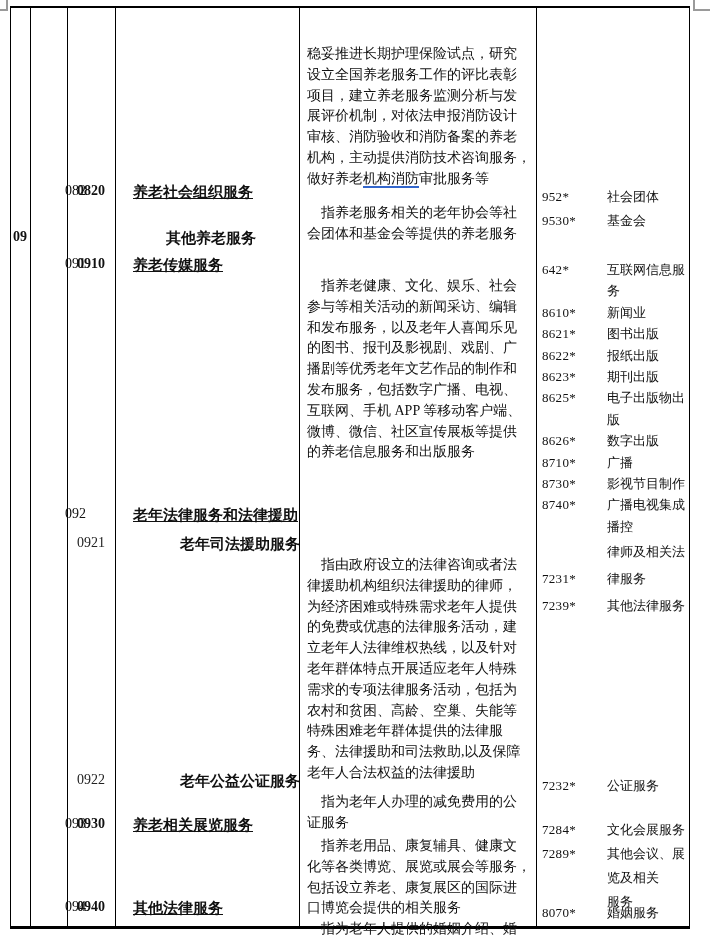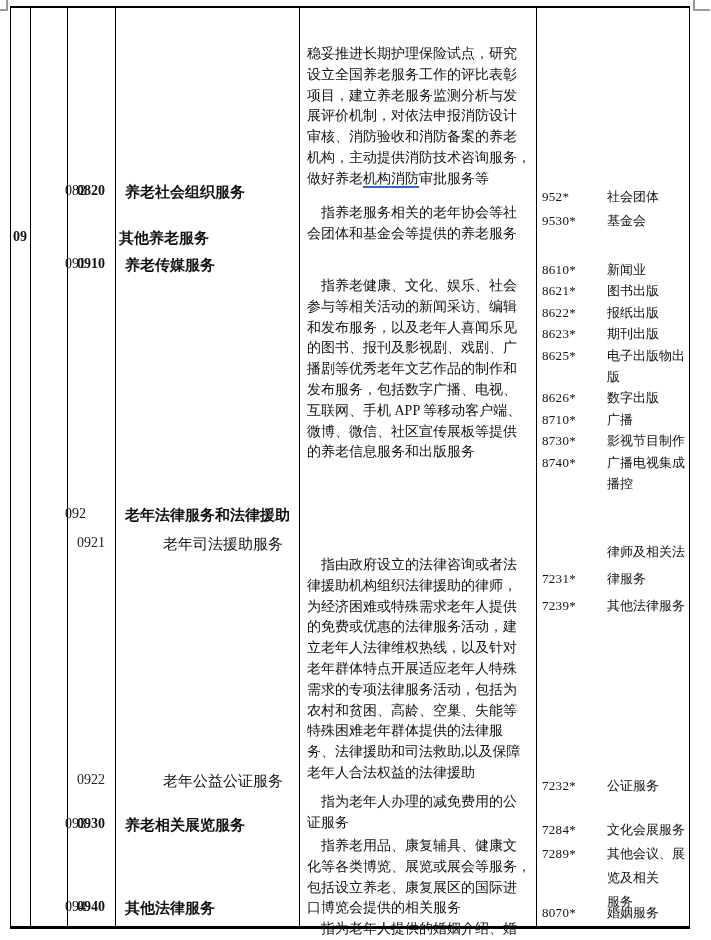--- a/index.html
+++ b/index.html
@@ -17,23 +17,23 @@
   .hline.top{top:6px;height:2px;}
   .hline.bottom{top:926px;height:3px;}
   
   .row{position:absolute;left:0;top:0;width:711px;}
   .cell{position:absolute;top:0;}
   .c1{left:10px;width:20px;text-align:center;font-weight:bold;font-size:14px;}
   .c2{left:30px;width:37px;text-align:right;font-weight:normal;font-size:14px;padding-left:19px;}
   .c3{left:67px;width:48px;text-align:center;font-weight:bold;font-size:14px;}
   .c3.light{font-weight:normal;color:#222;}
   .c4{left:115px;width:184px;font-size:15px;line-height:18px;}
-  .c4.bold{font-weight:bold;padding-left:10px;}
-  .c4.section{font-weight:bold;padding-left:4px;}
-  .c4.sub{font-weight:normal;padding-left:48px;}
+  .c4.bold{font-weight:bold;padding-left:18px;text-decoration:underline;}
+  .c4.section{font-weight:bold;padding-left:4px;text-align:center;}
+  .c4.sub{font-weight:bold;padding-left:33px;text-align:center;}
   .c5{left:299px;width:237px;}
   .desc{padding-left:8px;font-size:14px;line-height:20.8px;white-space:pre-line;margin-top:20px;}
   .c6{left:542px;width:150px;}
   .ce{display:flex;align-items:flex-start;gap:27px;}
   .cc{flex:0 0 38px;font-size:13px;letter-spacing:0.3px;}
   .cn{flex:1;font-size:13px;white-space:pre-line;}
   .codes-a .ce{line-height:24px;}
   .codes-b .ce{line-height:21.4px;}
   .codes-c .ce{line-height:27px;align-items:flex-end;}
   .link{border-bottom:2px solid #3366CC;}
@@ -98,20 +98,24 @@
       <div class="cell c5 desc">　指养老健康、文化、娱乐、社会
 参与等相关活动的新闻采访、编辑
 和发布服务，以及老年人喜闻乐见
 的图书、报刊及影视剧、戏剧、广
 播剧等优秀老年文艺作品的制作和
 发布服务，包括数字广播、电视、
 互联网、手机 APP 等移动客户端、
 微博、微信、社区宣传展板等提供
 的养老信息服务和出版服务</div>
       <div class="cell c6 codes-b" style="top:3px">
+        <div class="ce">
+            <span class="cc">642*</span>
+            <span class="cn">互联网信息服务</span>
+          </div>
         <div class="ce">
             <span class="cc">8610*</span>
             <span class="cn">新闻业</span>
           </div>
         <div class="ce">
             <span class="cc">8621*</span>
             <span class="cn">图书出版</span>
           </div>
         <div class="ce">
             <span class="cc">8622*</span>

